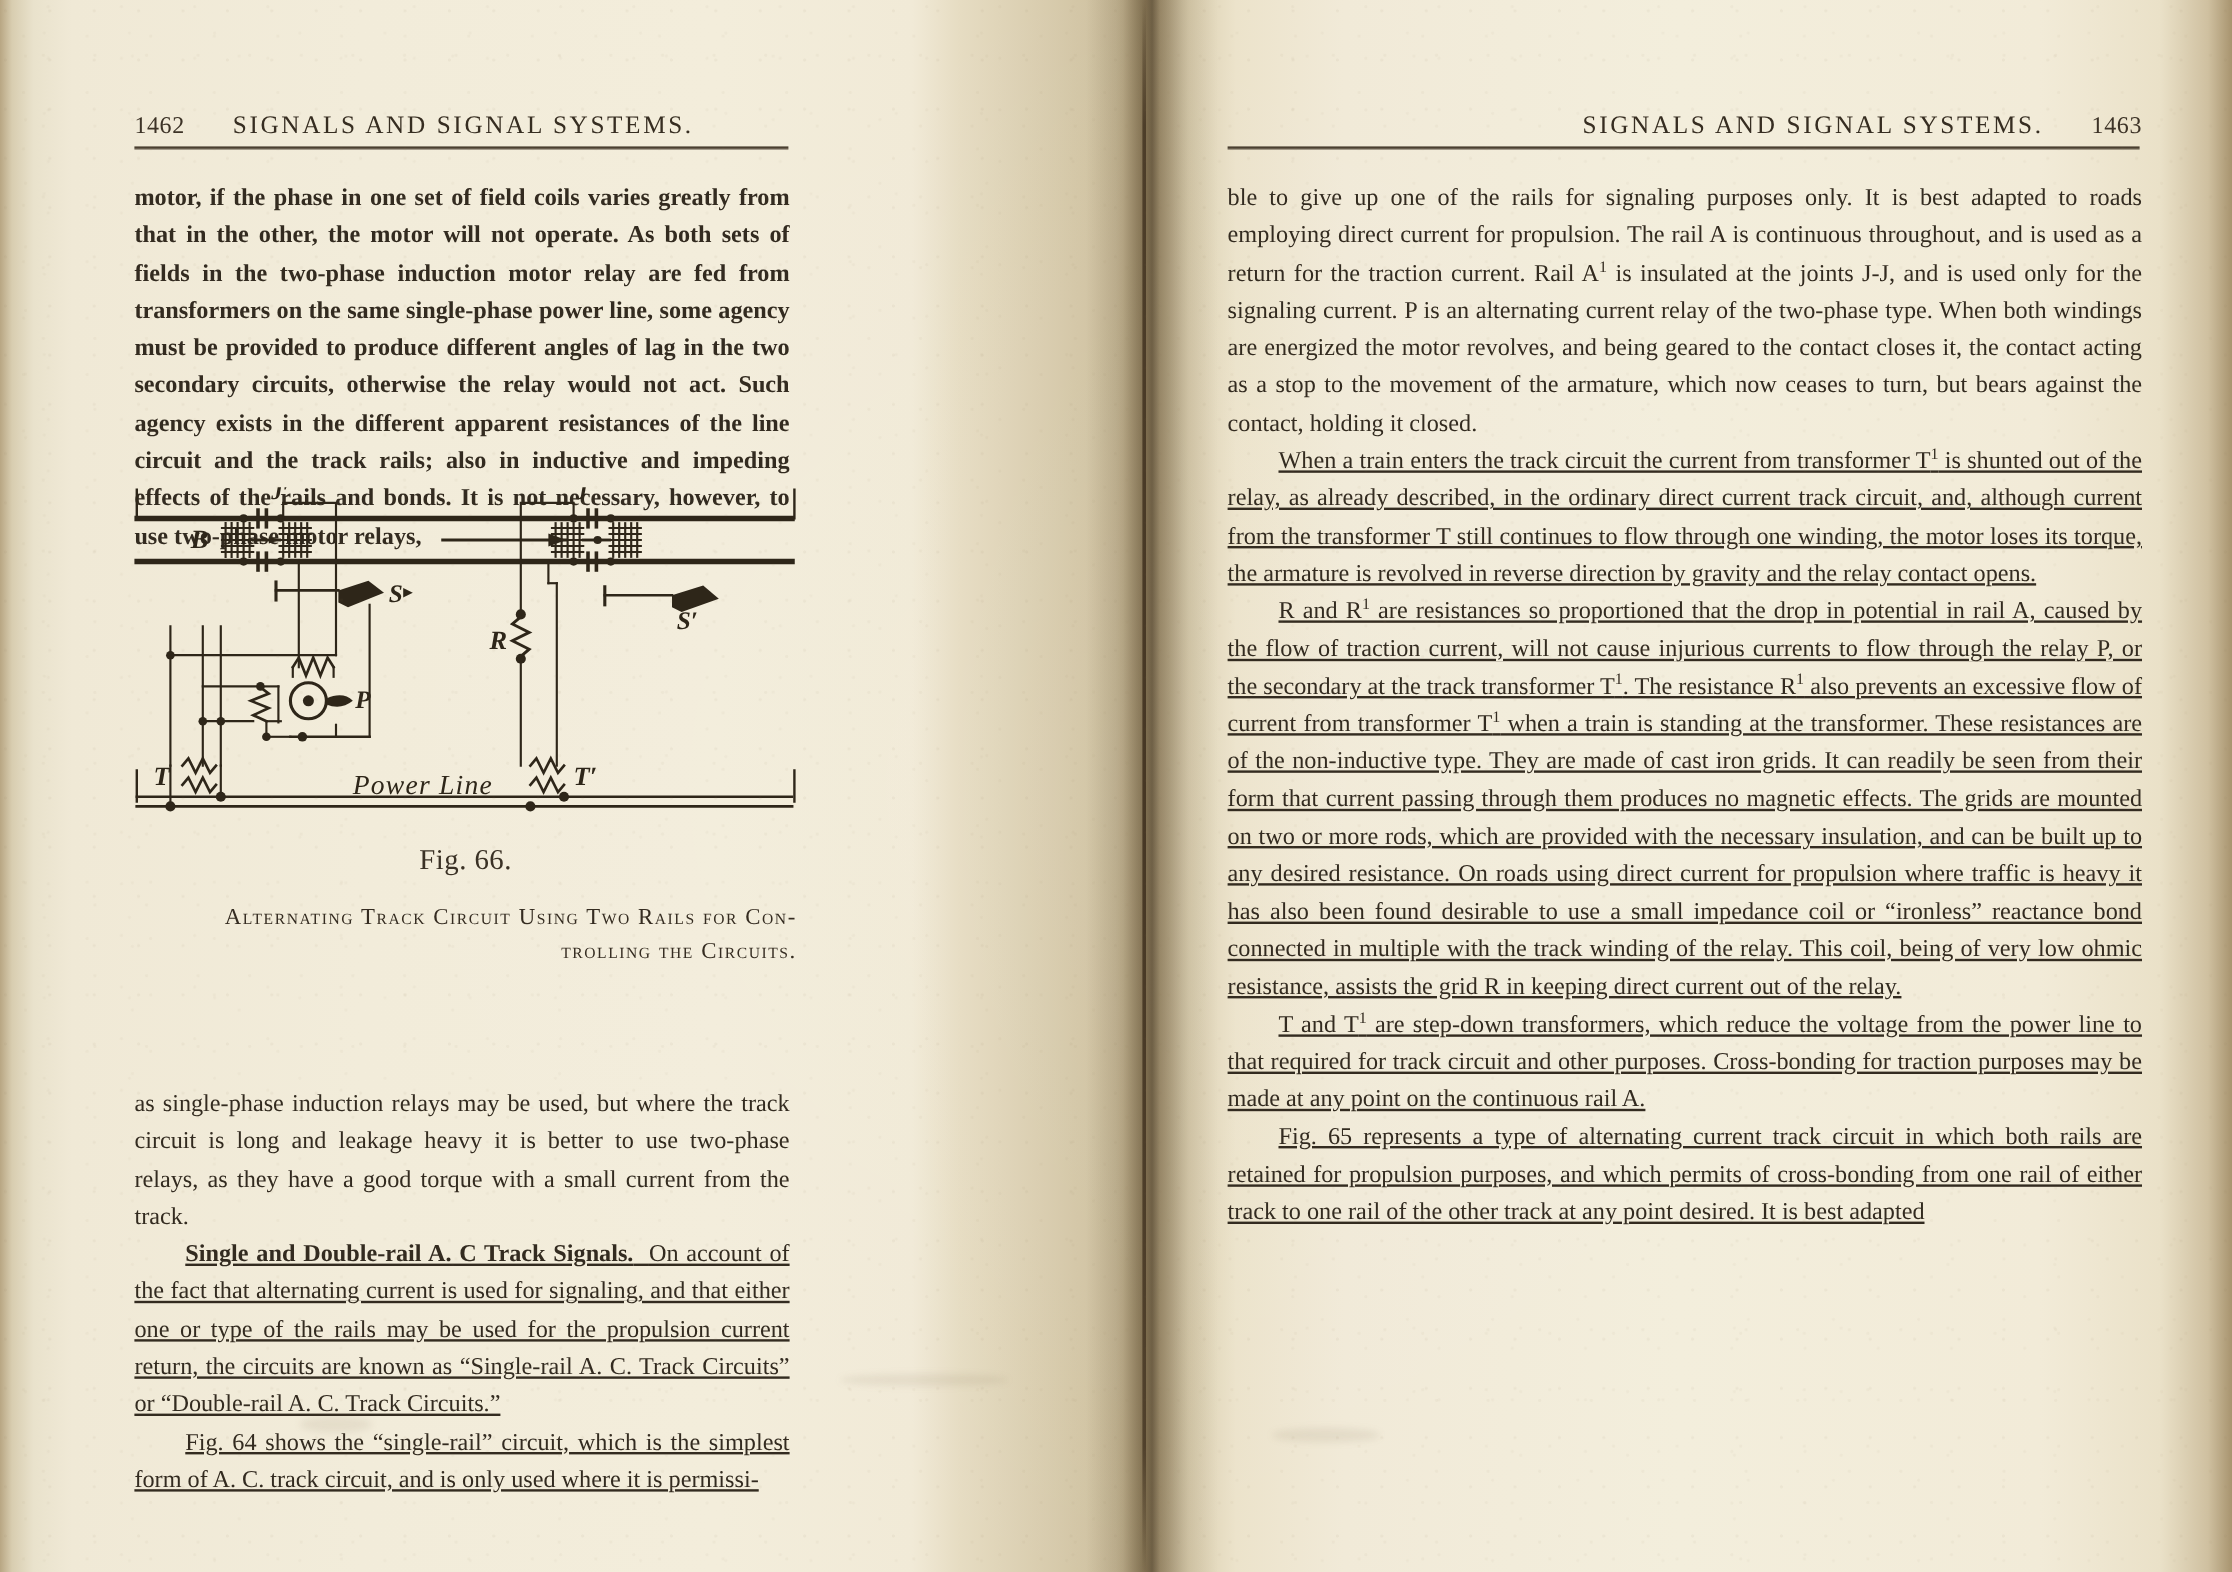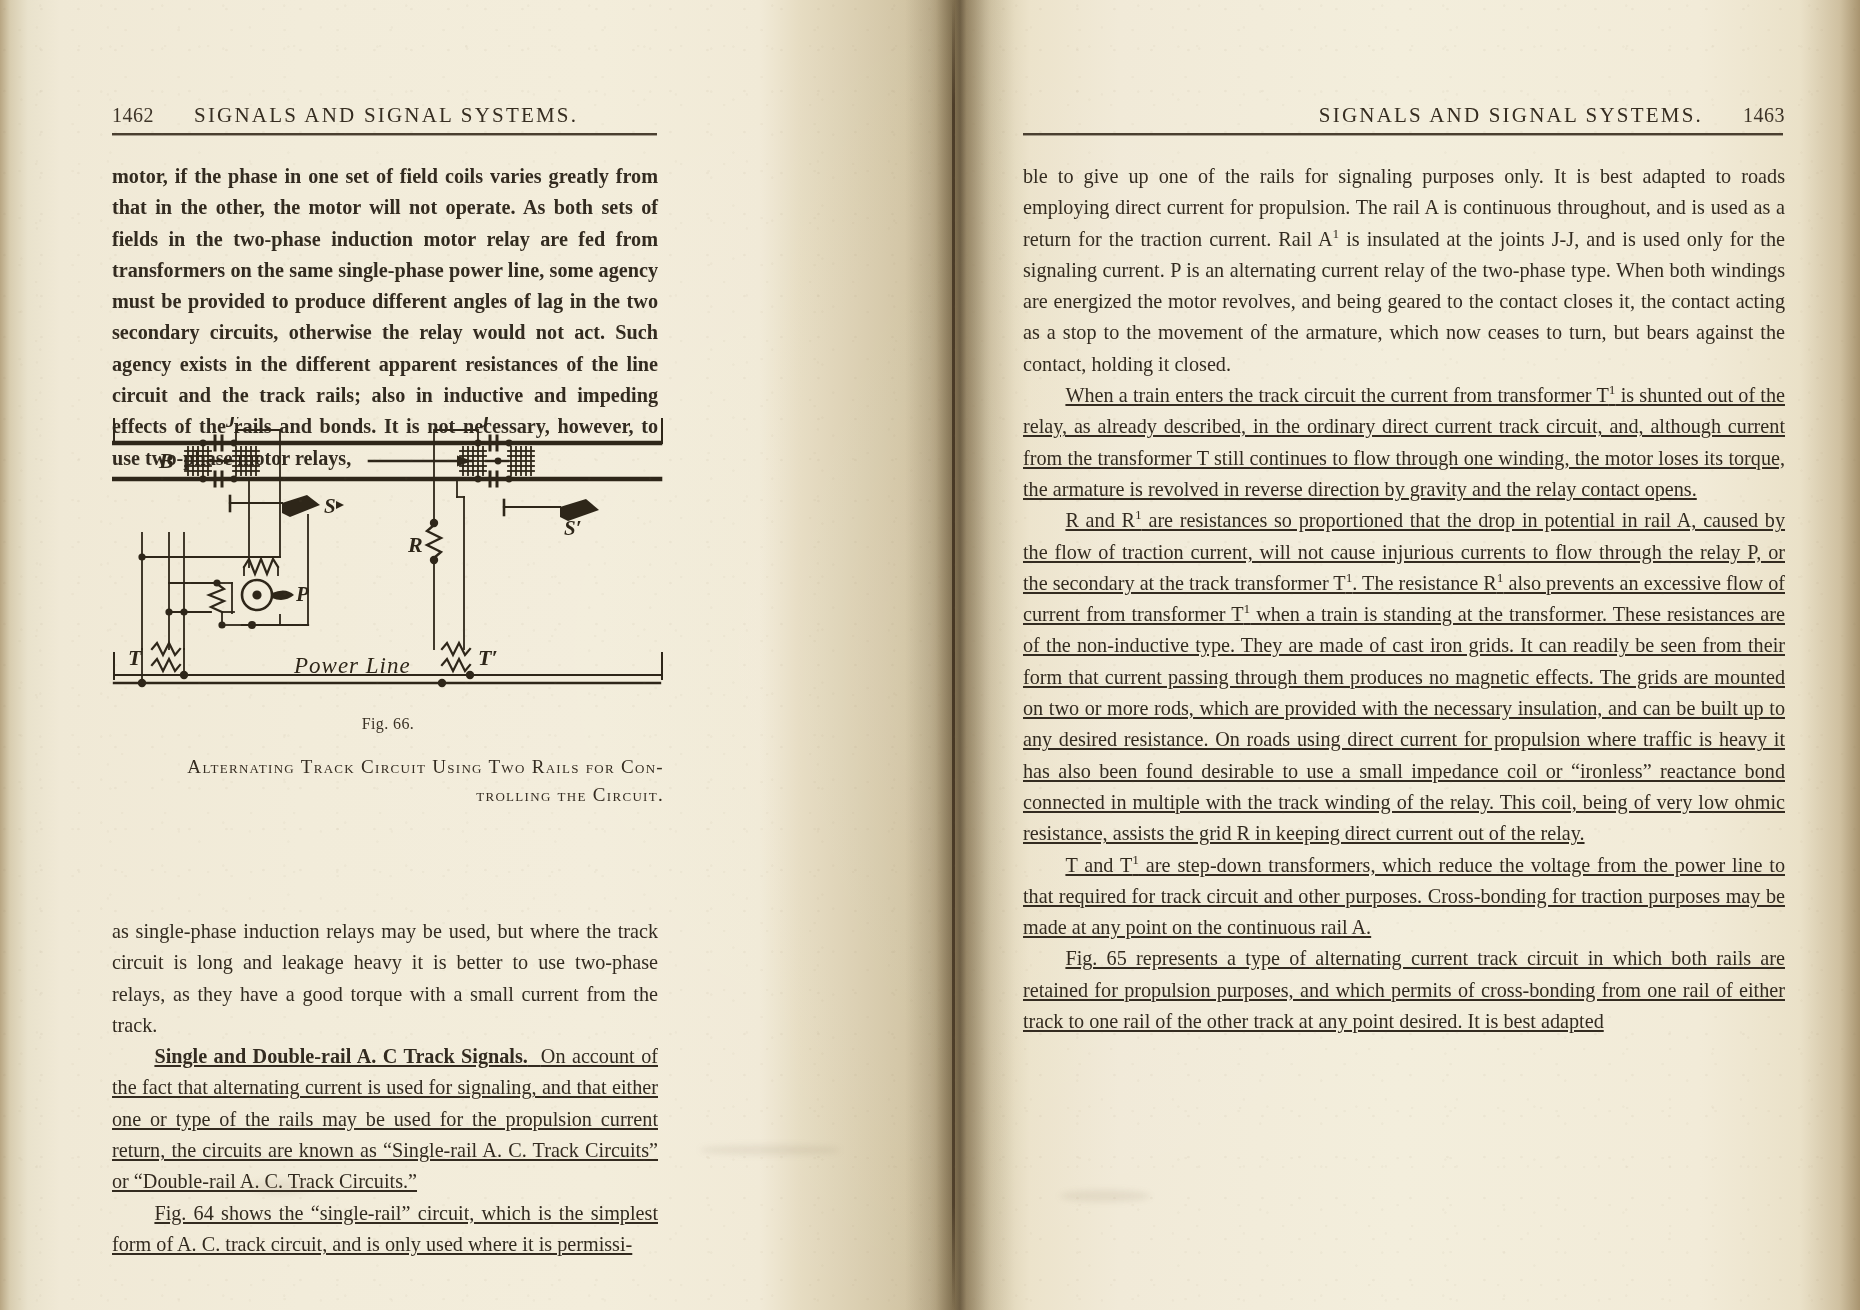--- a/index.html
+++ b/index.html
@@ -60,21 +60,21 @@
   #gutter-line {
     position: absolute;
     left: 952px; top: 0; width: 3px; height: 1310px;
     background: linear-gradient(180deg, rgba(60,45,28,.0), rgba(60,45,28,.75) 8%, rgba(60,45,28,.85) 50%, rgba(60,45,28,.7) 92%, rgba(60,45,28,0));
     pointer-events: none;
   }
 
   
   .page {
     position: absolute;
-    top: 11px;
+    top: 0;
     height: 1010px;
   }
   #page-left  { left: 0px;    width: 905px; }
   #page-right { left: 1015px; width: 845px; }
 
   .runhead {
     position: absolute;
     left: 0; right: 0;
     display: flex;
     align-items: baseline;
@@ -133,21 +133,21 @@
   
   #figure-block {
     position: absolute;
     left: 112px;
     top: 406px;
     width: 552px;
   }
   #figure-svg { display: block; }
   .fig-num {
     text-align: center;
-    font-size: 16px;
+    font-size: 24px;
     color: #3a3125;
     margin-top: 8px;
     letter-spacing: .4px;
   }
   .fig-caption {
     margin-top: 20px;
     text-align: right;
     font-size: 19px;
     font-variant: small-caps;
     letter-spacing: 1.3px;
@@ -363,21 +363,21 @@
           <text x="16" y="248" font-size="22">T</text>
           <text x="366" y="248" font-size="22">T′</text>
           <text x="182" y="256" font-size="23" font-weight="normal" letter-spacing="1">Power Line</text>
         </g>
       </svg>
 
       <div class="fig-num">Fig. 66.</div>
 
       <div class="fig-caption">
         <span class="l1">Alternating Track Circuit Using Two Rails for Con-</span>
-        <span class="l2">trolling the Circuit.</span>
+        <span class="l2">trolling the Circuits.</span>
       </div>
     </div>
 
     <div class="col" id="col-left-lower" style="top:905px; left:112px; width:546px;">
       <p>as single-phase induction relays may be used, but where the track circuit is long and leakage heavy it is better to use two-phase relays, as they have a good torque with a small current from the track.</p>
       <p class="ind"><span class="bold">Single and Double-rail A. C Track Signals.</span>&nbsp; <span>On account of the fact that alternating current is used for signaling, and that either one or type of the rails may be used for the propulsion current return, the circuits are known as “Single-rail A. C. Track Circuits” or “Double-rail A. C. Track Circuits.”</span></p>
       <p class="ind">Fig. 64 shows the “single-rail” circuit, which is the simplest form of A. C. track circuit, and is only used where it is permissi-</p>
     </div>
   </div>
 

